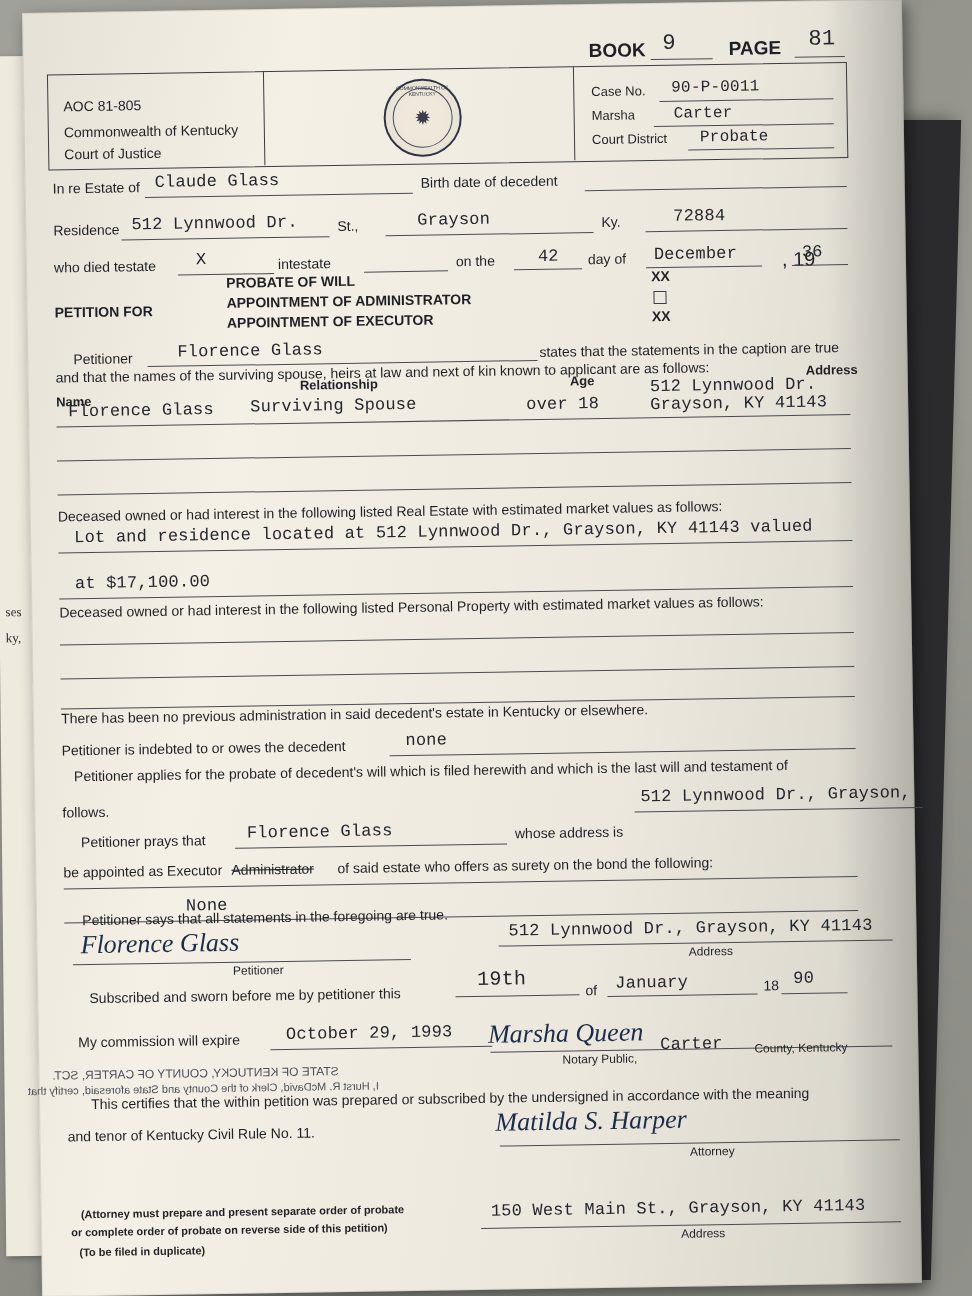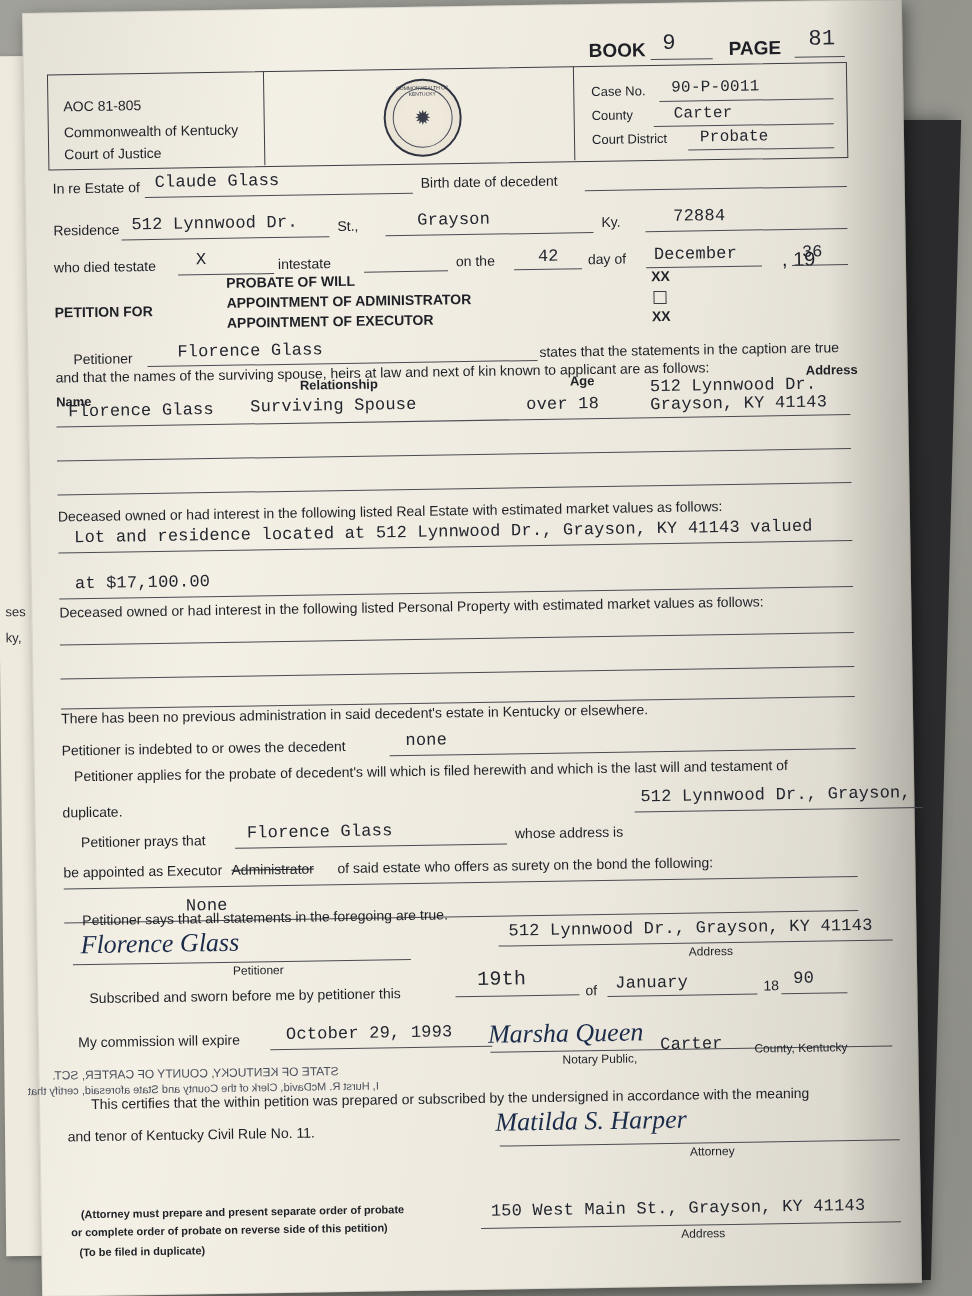--- a/index.html
+++ b/index.html
@@ -11,21 +11,21 @@
   }
   
   #desk{position:absolute;inset:0;background:linear-gradient(115deg,#9a9a93 0%,#8d8d86 40%,#a3a39c 100%);}
   #desk:after{content:"";position:absolute;inset:0;background:
      radial-gradient(circle at 18% 12%, rgba(255,255,255,.10), rgba(0,0,0,0) 55%),
      radial-gradient(circle at 85% 90%, rgba(0,0,0,.14), rgba(0,0,0,0) 60%);}
   
   #binding{position:absolute;left:884px;top:120px;width:62px;height:1160px;background:#2b2b2d;transform:skewX(-1.5deg);box-shadow:-8px 0 18px rgba(0,0,0,.45);}
   
   #underpage{position:absolute;left:0px;top:56px;width:66px;height:1200px;background:#efeade;transform:rotate(-.6deg);box-shadow:2px 2px 6px rgba(0,0,0,.3);}
-  #underpage .ul{position:absolute;font-family:Liberation Sans, sans-serif;font-size:13px;color:#2b2b33;}
+  #underpage .ul{position:absolute;font-family:Liberation Serif, serif;font-size:13px;color:#2b2b33;}
 
   
   #page{
     position:absolute;left:32px;top:6px;width:880px;height:1284px;
     background:#f3efe4;
     transform:rotate(-0.9deg);
     box-shadow:4px 6px 16px rgba(0,0,0,.45), 0 0 0 1px rgba(0,0,0,.08) inset;
   }
   #page:before{content:"";position:absolute;inset:0;background:
     linear-gradient(100deg, rgba(0,0,0,.06) 0%, rgba(255,255,255,.05) 25%, rgba(0,0,0,.03) 65%, rgba(0,0,0,.12) 100%);
@@ -82,21 +82,21 @@
   <div class="seal" style="left:360px;top:72px;">
     <div class="in"></div>
     <div class="c">✹</div>
     <div class="t" style="top:4px;">COMMONWEALTH OF KENTUCKY</div>
   </div>
 
   <span class="pr" style="left:568px;top:80px;font-size:13px;">Case No.</span>
   <span class="hw" style="left:648px;top:76px;font-size:16px;">90-P-0011</span>
   <div class="ln" style="left:636px;top:98px;width:174px;"></div>
 
-  <span class="pr" style="left:568px;top:104px;font-size:13px;">County</span>
+  <span class="pr" style="left:568px;top:104px;font-size:13px;">Marsha</span>
   <span class="hw" style="left:650px;top:102px;font-size:16px;">Carter</span>
   <div class="ln" style="left:630px;top:123px;width:180px;"></div>
 
   <span class="pr" style="left:568px;top:128px;font-size:13px;">Court District</span>
   <span class="hw" style="left:676px;top:126px;font-size:16px;">Probate</span>
   <div class="ln" style="left:664px;top:147px;width:146px;"></div>
 
   <span class="pr" style="left:28px;top:168px;font-size:14px;">In re Estate of</span>
   <span class="hw" style="left:130px;top:162px;font-size:17px;">Claude Glass</span>
   <div class="ln" style="left:120px;top:186px;width:268px;"></div>
@@ -170,21 +170,21 @@
   <div class="ln" style="left:28px;top:666px;width:794px;"></div>
   <div class="ln" style="left:28px;top:696px;width:794px;"></div>
 
   <span class="pr" style="left:28px;top:698px;font-size:14px;">There has been no previous administration in said decedent's estate in Kentucky or elsewhere.</span>
 
   <span class="pr" style="left:28px;top:730px;font-size:14px;">Petitioner is indebted to or owes the decedent</span>
   <span class="hw" style="left:372px;top:724px;font-size:17px;">none</span>
   <div class="ln" style="left:356px;top:748px;width:466px;"></div>
 
   <span class="pr" style="left:40px;top:756px;font-size:14px;">Petitioner applies for the probate of decedent's will which is filed herewith and which is the last will and testament of</span>
-  <span class="pr" style="left:28px;top:792px;font-size:14px;">duplicate.</span>
+  <span class="pr" style="left:28px;top:792px;font-size:14px;">follows.</span>
   <span class="hw" style="left:606px;top:784px;font-size:17px;">512 Lynnwood Dr., Grayson,</span>
   <div class="ln" style="left:600px;top:808px;width:288px;"></div>
 
   <span class="pr" style="left:46px;top:822px;font-size:14px;">Petitioner prays that</span>
   <span class="hw" style="left:212px;top:814px;font-size:17px;">Florence Glass</span>
   <div class="ln" style="left:200px;top:838px;width:272px;"></div>
   <span class="pr" style="left:480px;top:820px;font-size:14px;">whose address is</span>
 
   <span class="pr" style="left:28px;top:852px;font-size:14px;">be appointed as Executor</span>
   <span class="pr u" style="left:196px;top:852px;font-size:14px;">Administrator</span>

